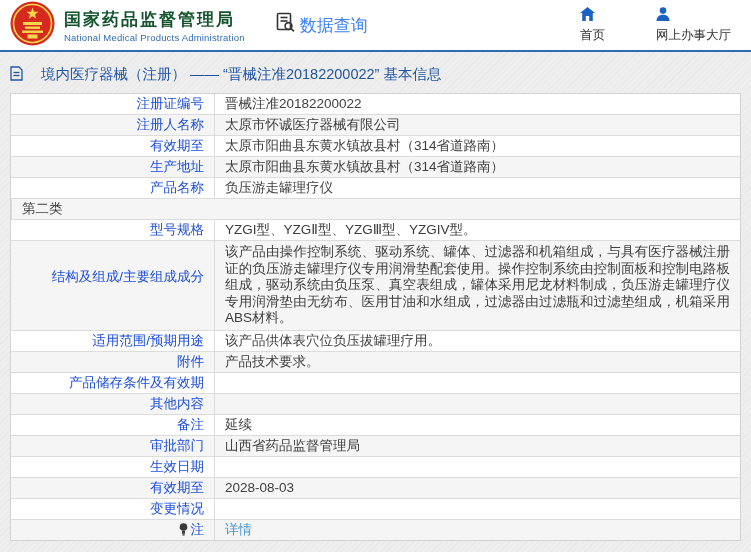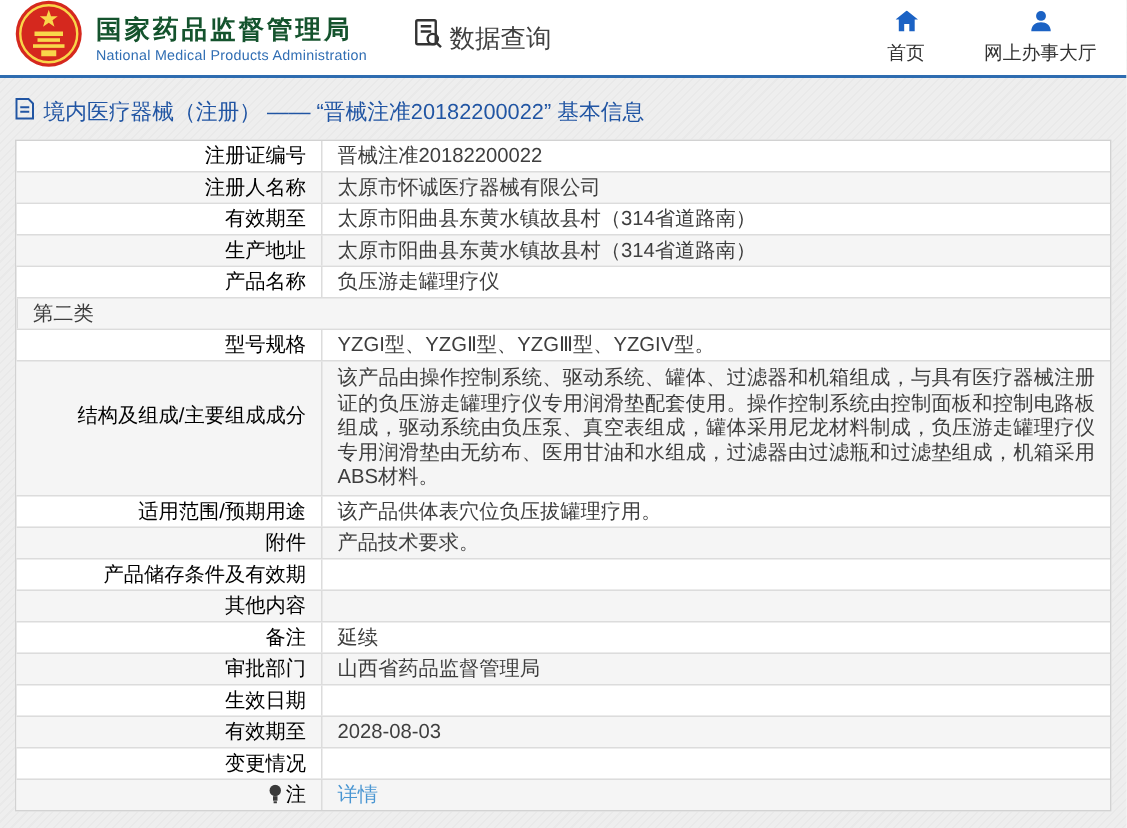--- a/index.html
+++ b/index.html
@@ -14,45 +14,45 @@
   .header {
     display:flex; align-items:center;
     background:#ffffff; height:52px;
     border-bottom:2px solid #2e6cb0;
     padding:0 20px 0 10px;
   }
   .emblem { width:45px; height:45px; flex:none; }
   .logo-text { margin-left:9px; flex:none; }
   .logo-title { font-size:17px; font-weight:bold; color:#14532d; letter-spacing:2px; line-height:25px; }
   .logo-sub { font-size:9.5px; color:#2f6db3; letter-spacing:.2px; }
-  .data-query { display:flex; align-items:center; margin-left:30px; font-size:17px; color:#404040; cursor:pointer; }
+  .data-query { display:flex; align-items:center; margin-left:30px; font-size:17px; color:#3b82f6; cursor:pointer; }
   .data-query svg { margin-right:4px; }
   .nav { margin-left:auto; display:flex; gap:28px; }
-  .nav-item { display:flex; flex-direction:column; align-items:center; gap:3px;
+  .nav-item { display:flex; flex-direction:column; gap:3px;
     font-size:12.5px; color:#333; cursor:pointer; min-width:48px; }
 
   
   .breadcrumb {
-    display:flex; align-items:center; gap:6px;
+    display:flex; align-items:center; gap:18px;
     padding:13px 10px 9px 10px;
     color:#2155a3; font-size:14.5px;
   }
 
   
   .info-table {
     margin:0 10px; background:#ffffff;
     border:1px solid #d2d2d2;
   }
   .row { display:flex; }
   .row + .row { border-top:1px solid #dcdcdc; }
   .row:nth-child(even) { background:#f5f5f5; }
   .cell { padding:2px 10px; font-size:13.5px; line-height:16px; display:flex; align-items:center; }
   .cell.label {
     width:203px; flex:none; justify-content:flex-end;
-    color:#000000; text-align:right; gap:3px;
+    color:#1d4ed8; text-align:right; gap:3px;
   }
   .cell.value { flex:1; border-left:1px solid #dcdcdc; color:#3e3e3e; }
   .row.multiline .cell { align-items:flex-start; padding-top:3px; padding-bottom:3px; }
   .row.multiline .cell.value { display:block; line-height:16.5px; text-align:justify; }
   .row.multiline .cell.label { padding-top:28px; }
   .value a { color:#4a96d2; text-decoration:none; cursor:pointer; }
   .bulb { display:inline-flex; align-items:center; }
 </style>
 </head>
 <body>

